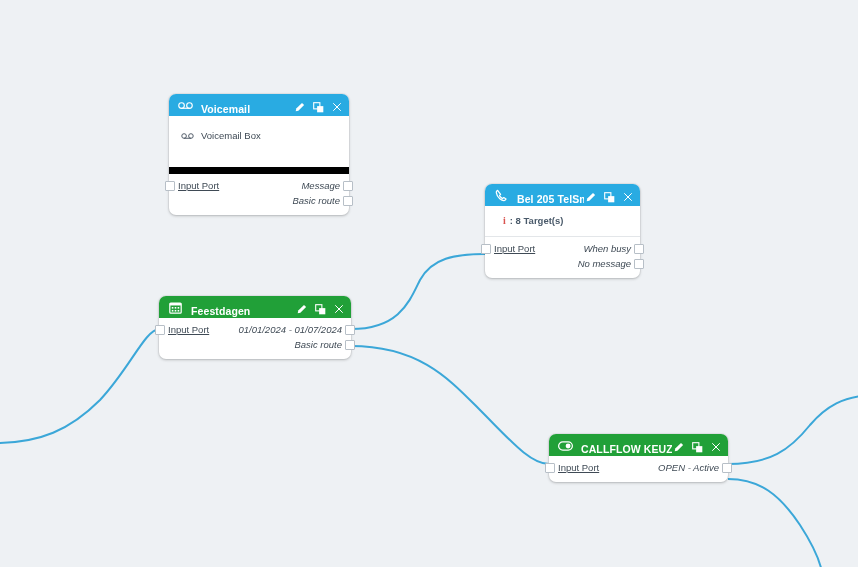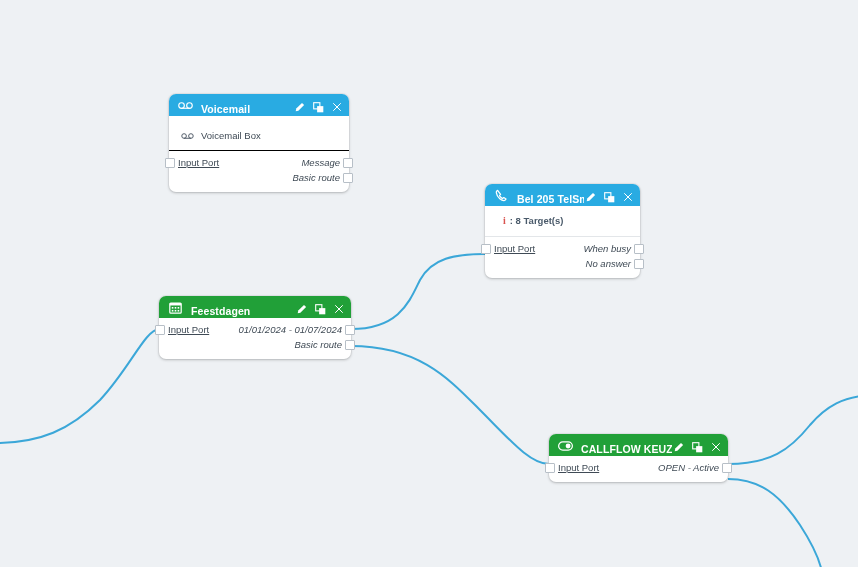--- a/index.html
+++ b/index.html
@@ -66,22 +66,22 @@
   }
   .hdr-btn {
     display: flex;
     align-items: center;
     justify-content: center;
     width: 12px;
     height: 13px;
     cursor: pointer;
   }
   .node-body {
-    padding: 9px 10px 4px 12px;
-    border-bottom: 1px solid #000000;
+    padding: 9px 10px 21px 12px;
+    border-bottom: 7px solid #000000;
   }
   .body-row {
     display: flex;
     align-items: center;
     height: 21px;
     font-size: 9.5px;
     color: #3f4a55;
   }
   .body-row .ic {
     width: 14px;
@@ -244,21 +244,21 @@
       <span>: 8 Target(s)</span>
     </div>
     <div class="ports">
       <div class="port-line">
         <span class="port-sq left"></span>
         <span class="port-label-in">Input Port</span>
         <span class="port-label-out">When busy</span>
         <span class="port-sq right"></span>
       </div>
       <div class="port-line">
-        <span class="port-label-out">No answer</span>
+        <span class="port-label-out">No message</span>
         <span class="port-sq right"></span>
       </div>
     </div>
   </div>
 
   <div class="node" id="node-feestdagen" style="left: 159px; top: 296px; width: 192px;">
     <div class="node-header green" style="background: rgb(33, 160, 56);">
       <span class="hdr-icon">
         <svg width="13" height="13" viewBox="0 0 16 16">
           <rect x="1" y="2.5" width="14" height="12.5" rx="1.2" fill="none" stroke="#fff" stroke-width="1.5"></rect>

